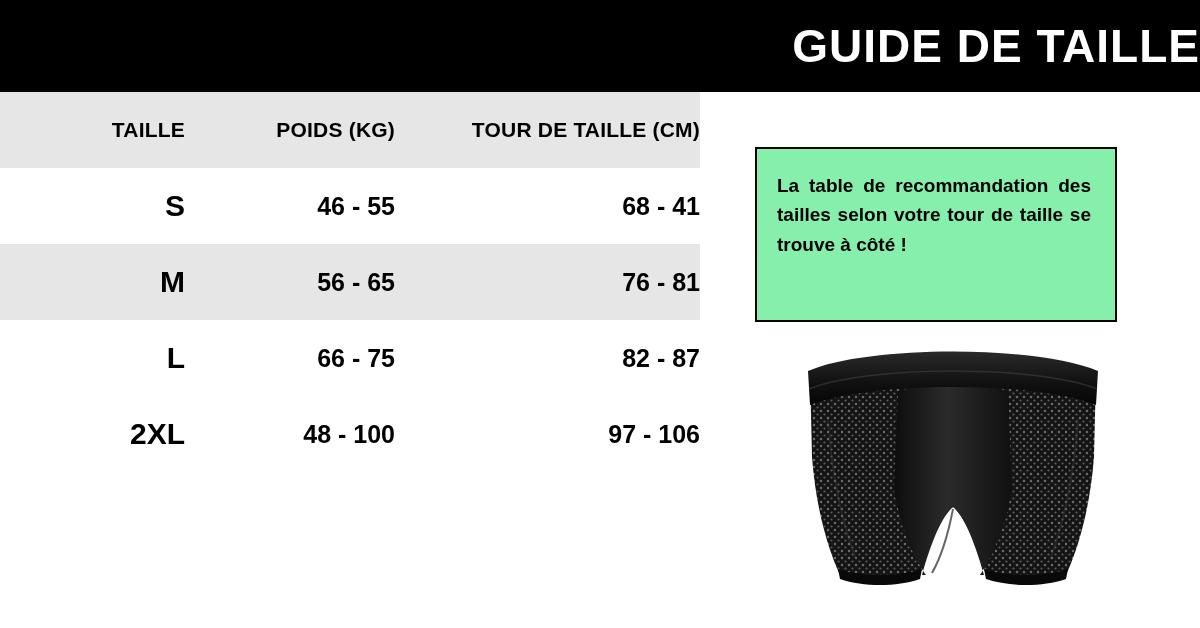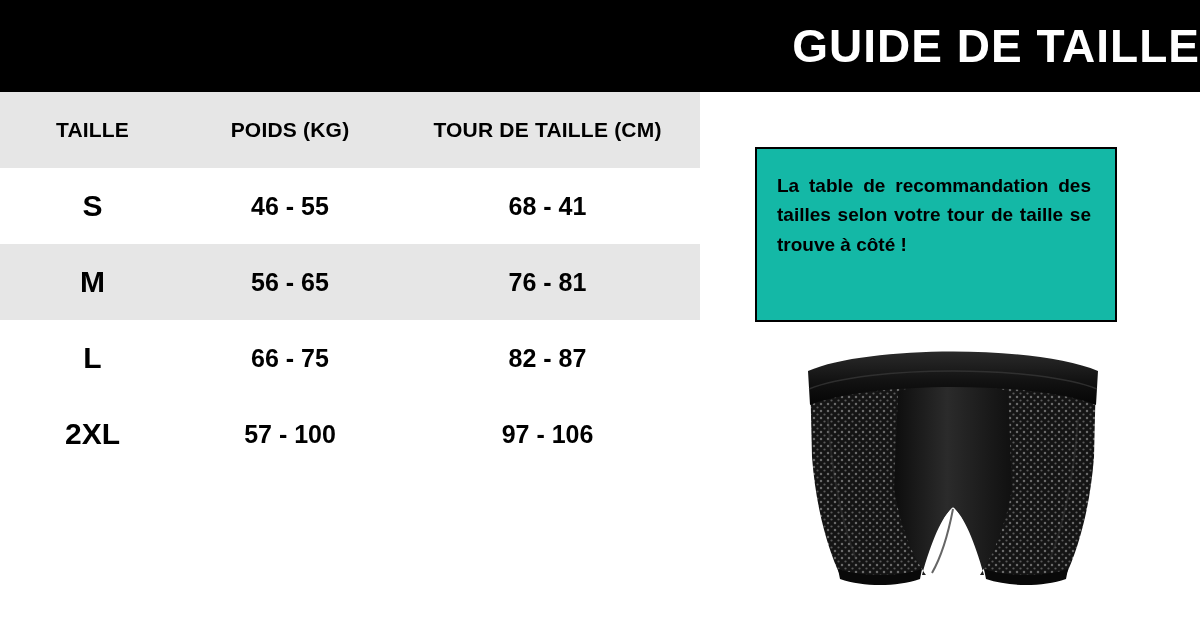--- a/index.html
+++ b/index.html
@@ -45,21 +45,21 @@
     top: 92px;
     width: 700px;
     border-collapse: collapse;
     table-layout: fixed;
   }
   .size-table tr {
     height: 76px;
   }
   .size-table th, .size-table td {
     padding: 0;
-    text-align: center;
+    text-align: right;
     vertical-align: middle;
     color: #000000;
     font-weight: bold;
   }
   .header-row {
     background: #e6e6e6;
   }
   .header-row th {
     font-size: 21px;
     letter-spacing: 0.2px;
@@ -91,21 +91,21 @@
     height: 536px;
     background: #ffffff;
   }
   .note-box {
     position: absolute;
     left: 55px;
     top: 55px;
     width: 362px;
     height: 175px;
     border: 2px solid #000000;
-    background: #14b8a6;
+    background: #86efac;
     box-sizing: border-box;
     padding: 22px 24px 0 20px;
   }
   .note-text {
     font-size: 19px;
     font-weight: bold;
     color: #000000;
     line-height: 1.55;
     text-align: justify;
     text-justify: inter-word;
@@ -143,21 +143,21 @@
         <td class="col-weight">56 - 65</td>
         <td class="col-waist">76 - 81</td>
       </tr>
       <tr class="row-even">
         <td class="col-size">L</td>
         <td class="col-weight">66 - 75</td>
         <td class="col-waist">82 - 87</td>
       </tr>
       <tr class="row-even">
         <td class="col-size">2XL</td>
-        <td class="col-weight">57 - 100</td>
+        <td class="col-weight">48 - 100</td>
         <td class="col-waist">97 - 106</td>
       </tr>
     </tbody>
   </table>
 
   <div class="right-panel">
 
     <div class="note-box">
       <div class="note-text">La table de recommandation des tailles selon votre tour de taille se trouve à côté !</div>
     </div>

